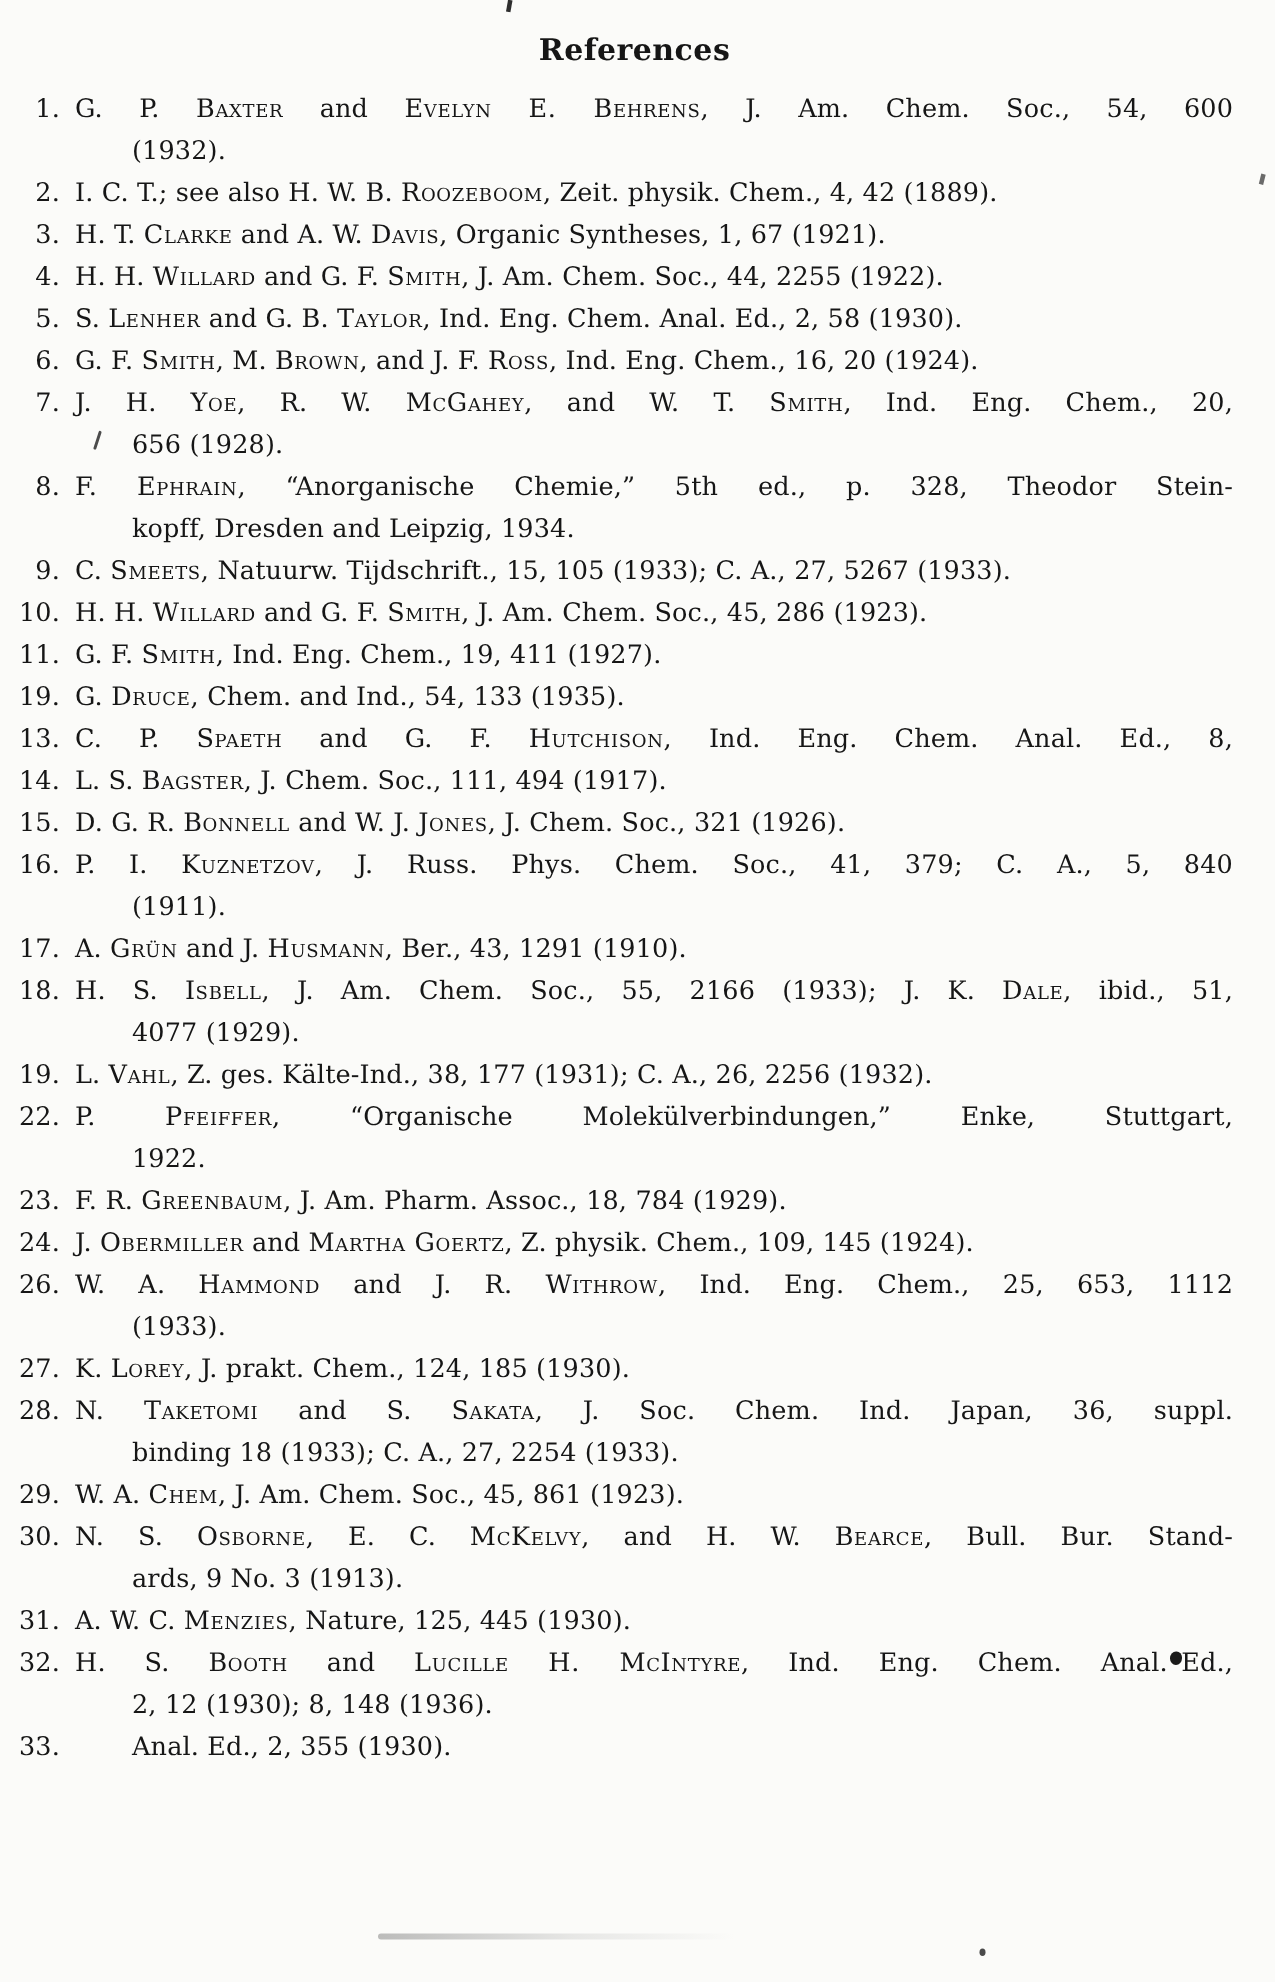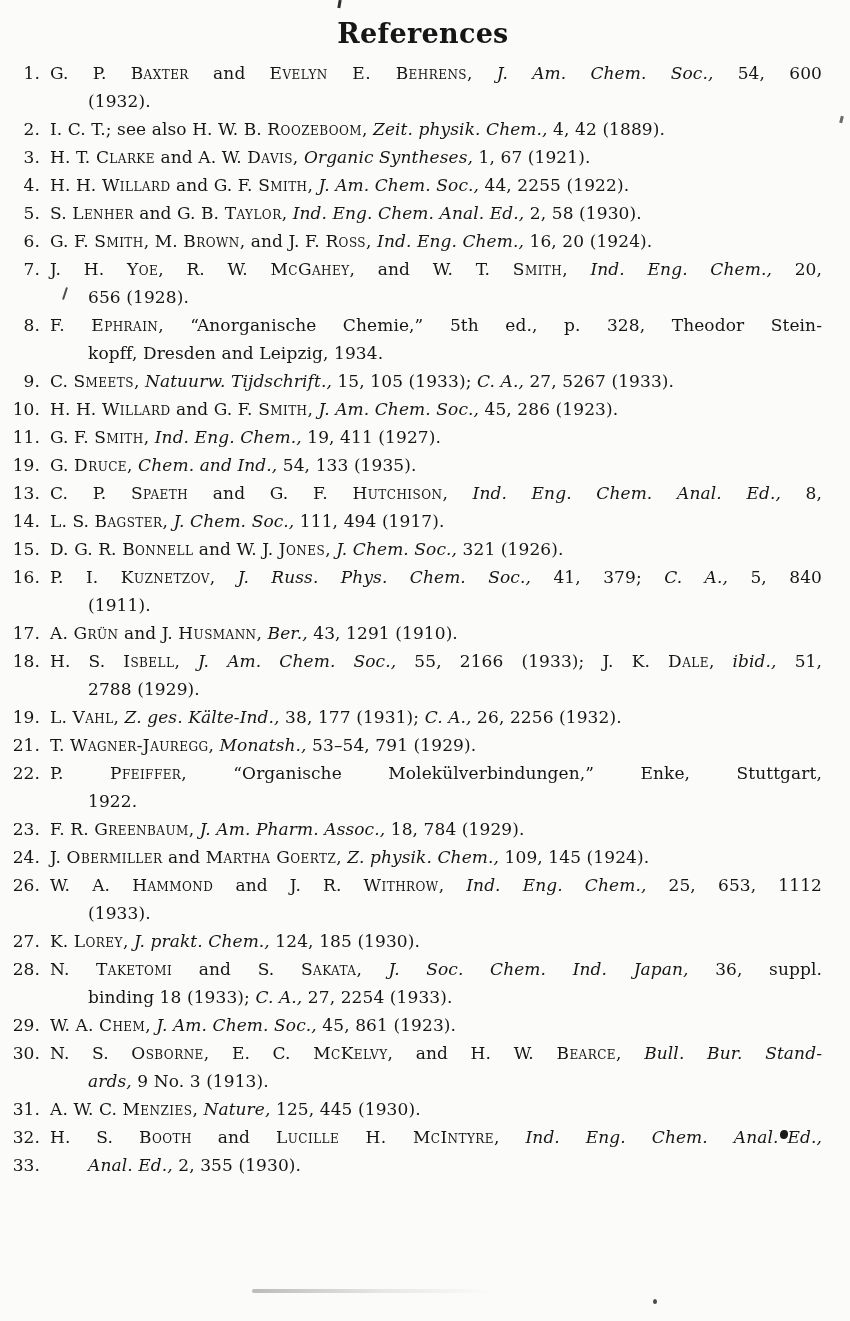--- a/index.html
+++ b/index.html
@@ -13,21 +13,21 @@
     color: #161616;
   }
   .page {
     position: relative;
     width: 850px; height: 1321px;
     box-sizing: border-box;
     padding: 20px 28px 0 10px;
     -webkit-font-smoothing: antialiased;
   }
   .page-title {
-    font-size: 27px;
+    font-size: 20px;
     font-weight: 700;
     text-align: center;
     margin: 0 0 12px 14px;
     line-height: 27px;
     letter-spacing: 0.3px;
   }
   .ref-list {
     font-size: 17px;
     line-height: 28px;
     letter-spacing: 0.1px;
@@ -42,21 +42,21 @@
     width: 30px;
     text-align: right;
   }
   .line {
     text-align: justify;
     text-align-last: justify;
   }
   .line.first { text-indent: -38px; }
   .line.last  { text-align-last: auto; }
   .seg-sc { font-variant: small-caps; letter-spacing: 0.45px; }
-  .seg-i  { font-style: italic; }
+  .seg-i  { }
   .seg-b  { font-weight: 400; }
   .seg-blot {
     display: inline-block;
     width: 8px; height: 9px;
     background: #1a1a1a;
     border-radius: 50% 45% 50% 48%;
     font-size: 0;
     vertical-align: -1px;
     margin: 0 0 0 1px;
   }
@@ -160,29 +160,25 @@
         <div class="line first"><span class="seg-p">P. I. </span><span class="seg-sc">Kuznetzov</span><span class="seg-p">, </span><span class="seg-i">J. Russ. Phys. Chem. Soc., </span><span class="seg-b">41, </span><span class="seg-p">379; </span><span class="seg-i">C. A., </span><span class="seg-b">5, </span><span class="seg-p">840</span></div>
         <div class="line last"><span class="seg-p">(1911).</span></div>
       </div>
       <div class="entry">
         <span class="num">17.</span>
         <div class="line first last"><span class="seg-p">A. </span><span class="seg-sc">Grün</span><span class="seg-p"> and J. </span><span class="seg-sc">Husmann</span><span class="seg-p">, </span><span class="seg-i">Ber., </span><span class="seg-b">43, </span><span class="seg-p">1291 (1910).</span></div>
       </div>
       <div class="entry">
         <span class="num">18.</span>
         <div class="line first"><span class="seg-p">H. S. </span><span class="seg-sc">Isbell</span><span class="seg-p">, </span><span class="seg-i">J. Am. Chem. Soc., </span><span class="seg-b">55, </span><span class="seg-p">2166 (1933); J. K. </span><span class="seg-sc">Dale</span><span class="seg-p">, </span><span class="seg-i">ibid., </span><span class="seg-b">51,</span></div>
-        <div class="line last"><span class="seg-p">2788 (1929).</span></div>
+        <div class="line last"><span class="seg-p">4077 (1929).</span></div>
       </div>
       <div class="entry">
         <span class="num">19.</span>
         <div class="line first last"><span class="seg-p">L. </span><span class="seg-sc">Vahl</span><span class="seg-p">, </span><span class="seg-i">Z. ges. Kälte-Ind., </span><span class="seg-b">38, </span><span class="seg-p">177 (1931); </span><span class="seg-i">C. A., </span><span class="seg-b">26, </span><span class="seg-p">2256 (1932).</span></div>
-      </div>
-      <div class="entry">
-        <span class="num">21.</span>
-        <div class="line first last"><span class="seg-p">T. </span><span class="seg-sc">Wagner-Jauregg</span><span class="seg-p">, </span><span class="seg-i">Monatsh., </span><span class="seg-b">53–54, </span><span class="seg-p">791 (1929).</span></div>
       </div>
       <div class="entry">
         <span class="num">22.</span>
         <div class="line first"><span class="seg-p">P. </span><span class="seg-sc">Pfeiffer</span><span class="seg-p">, “Organische Molekülverbindungen,” Enke, Stuttgart,</span></div>
         <div class="line last"><span class="seg-p">1922.</span></div>
       </div>
       <div class="entry">
         <span class="num">23.</span>
         <div class="line first last"><span class="seg-p">F. R. </span><span class="seg-sc">Greenbaum</span><span class="seg-p">, </span><span class="seg-i">J. Am. Pharm. Assoc., </span><span class="seg-b">18, </span><span class="seg-p">784 (1929).</span></div>
       </div>
@@ -213,20 +209,21 @@
         <div class="line first"><span class="seg-p">N. S. </span><span class="seg-sc">Osborne</span><span class="seg-p">, E. C. </span><span class="seg-sc">McKelvy</span><span class="seg-p">, and H. W. </span><span class="seg-sc">Bearce</span><span class="seg-p">, </span><span class="seg-i">Bull. Bur. Stand-</span></div>
         <div class="line last"><span class="seg-i">ards, </span><span class="seg-b">9 </span><span class="seg-p">No. 3 (1913).</span></div>
       </div>
       <div class="entry">
         <span class="num">31.</span>
         <div class="line first last"><span class="seg-p">A. W. C. </span><span class="seg-sc">Menzies</span><span class="seg-p">, </span><span class="seg-i">Nature, </span><span class="seg-b">125, </span><span class="seg-p">445 (1930).</span></div>
       </div>
       <div class="entry">
         <span class="num">32.</span>
         <div class="line first"><span class="seg-p">H. S. </span><span class="seg-sc">Booth</span><span class="seg-p"> and </span><span class="seg-sc">Lucille H. McIntyre</span><span class="seg-p">, </span><span class="seg-i">Ind. Eng. Chem. Anal.</span><span class="seg-blot">●</span><span class="seg-i">Ed.,</span></div>
+        <div class="line last"><span class="seg-b">2, </span><span class="seg-p">12 (1930); </span><span class="seg-b">8, </span><span class="seg-p">148 (1936).</span></div>
       </div>
       <div class="entry">
         <span class="num">33.</span>
         <div class="line last"><span class="seg-i">Anal. Ed., </span><span class="seg-b">2, </span><span class="seg-p">355 (1930).</span></div>
       </div>
     </div>
 
   <div class="artifact artifact-top-tick"></div>
   <div class="artifact artifact-slash"></div>
   <div class="artifact artifact-speck-right"></div>

